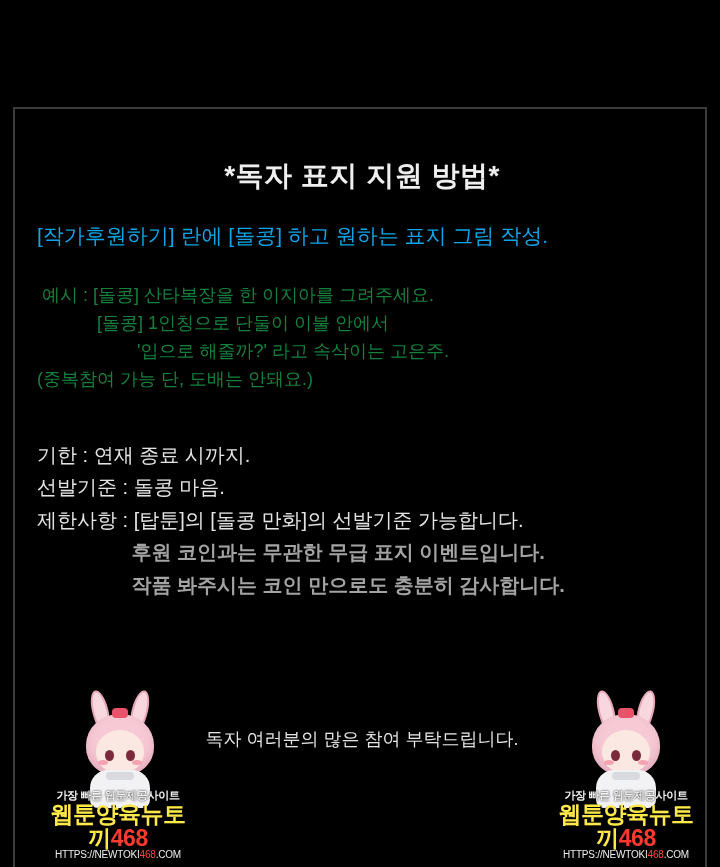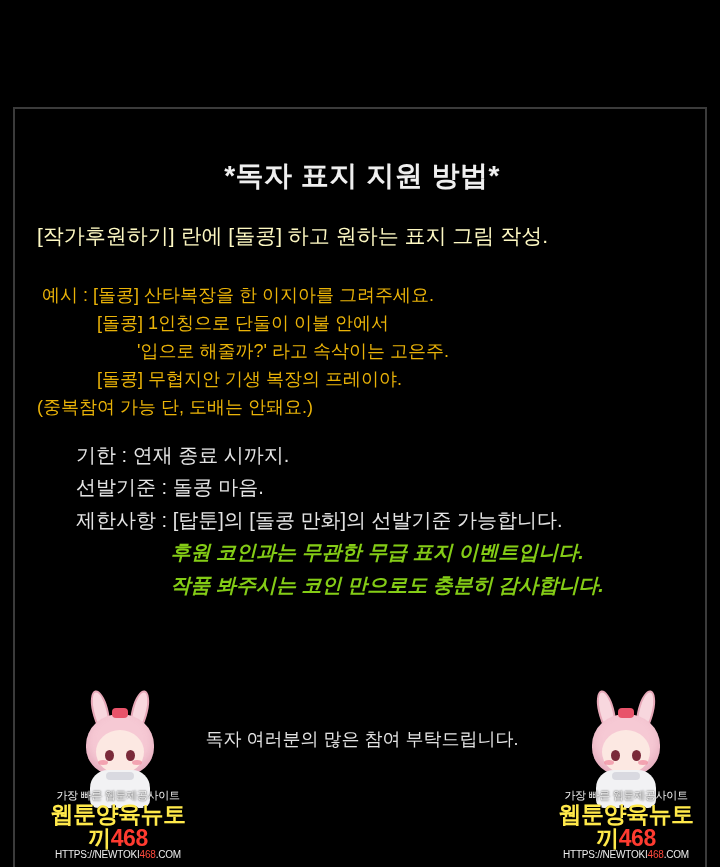--- a/index.html
+++ b/index.html
@@ -47,48 +47,47 @@
     color: #efefef;
     letter-spacing: 0.5px;
   }
 
   .lead {
     position: absolute;
     left: 22px;
     top: 113px;
     width: 650px;
     font-size: 21px;
-    color: #fef9c3;
+    color: #0ea5e9;
   }
 
   .examples {
     position: absolute;
     left: 22px;
     top: 173px;
     width: 650px;
     font-size: 18px;
-    color: #eab308;
+    color: #15803d;
     line-height: 1.55;
   }
   .examples .ex-line { white-space: pre; }
 
   .terms {
     position: absolute;
     left: 22px;
     top: 330px;
     width: 650px;
     font-size: 20px;
     color: #e4e4e4;
     line-height: 1.62;
   }
-  .terms .t-line { white-space: pre; margin-left: 39px; }
+  .terms .t-line { white-space: pre; }
   .terms .warn {
-    color: #84cc16;
-    font-weight: bold;
-    font-style: italic;
+    color: #a3a3a3;
+    font-weight: bold;
   }
 
   .footer-note {
     position: absolute;
     left: 0;
     top: 618px;
     width: 694px;
     text-align: center;
     font-size: 18px;
     color: #e4e4e4;
@@ -175,21 +174,21 @@
     position: absolute;
     width: 140px;
     text-align: center;
     line-height: 1.05;
   }
   .watermark.left  { left: 48px;  top: 790px; }
   .watermark.right { left: 556px; top: 790px; }
 
   .wm-top {
     font-size: 11px;
-    font-weight: normal;
+    font-weight: bold;
     color: #f1f1f1;
     letter-spacing: -0.3px;
     text-shadow: 0 0 2px #000;
   }
   .wm-mid {
     font-size: 23px;
     font-weight: bold;
     letter-spacing: -0.5px;
     color: #ffe94a;
     text-shadow: 1px 1px 0 #000, -1px 1px 0 #000;
@@ -212,21 +211,20 @@
   <div class="panel">
 
     <div class="title">*독자 표지 지원 방법*</div>
 
     <div class="lead">[작가후원하기] 란에  [돌콩] 하고 원하는 표지 그림 작성.</div>
 
     <div class="examples">
       <div class="ex-line"> 예시 : [돌콩] 산타복장을 한 이지아를 그려주세요.</div>
       <div class="ex-line">            [돌콩] 1인칭으로 단둘이 이불 안에서</div>
       <div class="ex-line">                    '입으로 해줄까?' 라고 속삭이는 고은주.</div>
-      <div class="ex-line">            [돌콩] 무협지안 기생 복장의 프레이야.</div>
       <div class="ex-line">(중복참여 가능 단, 도배는 안돼요.)</div>
     </div>
 
     <div class="terms">
       <div class="t-line">기한 : 연재 종료 시까지.</div>
       <div class="t-line">선발기준 : 돌콩 마음.</div>
       <div class="t-line">제한사항 : [탑툰]의 [돌콩 만화]의 선발기준 가능합니다.</div>
       <div class="t-line warn">                 후원 코인과는 무관한 무급 표지 이벤트입니다.</div>
       <div class="t-line warn">                 작품 봐주시는 코인 만으로도 충분히 감사합니다.</div>
     </div>

